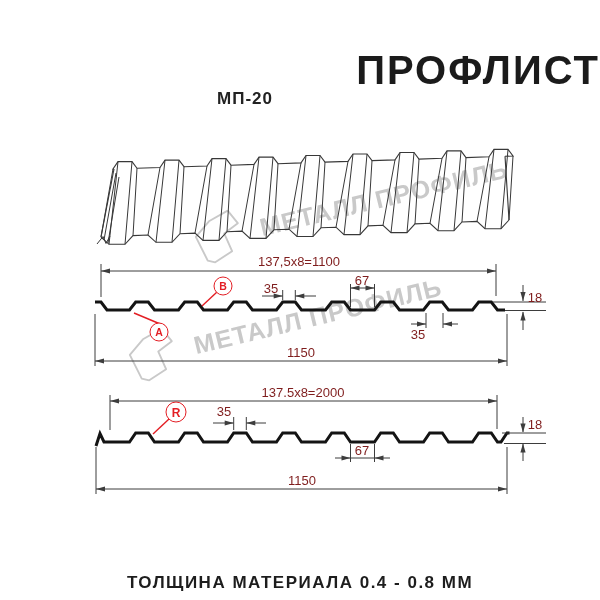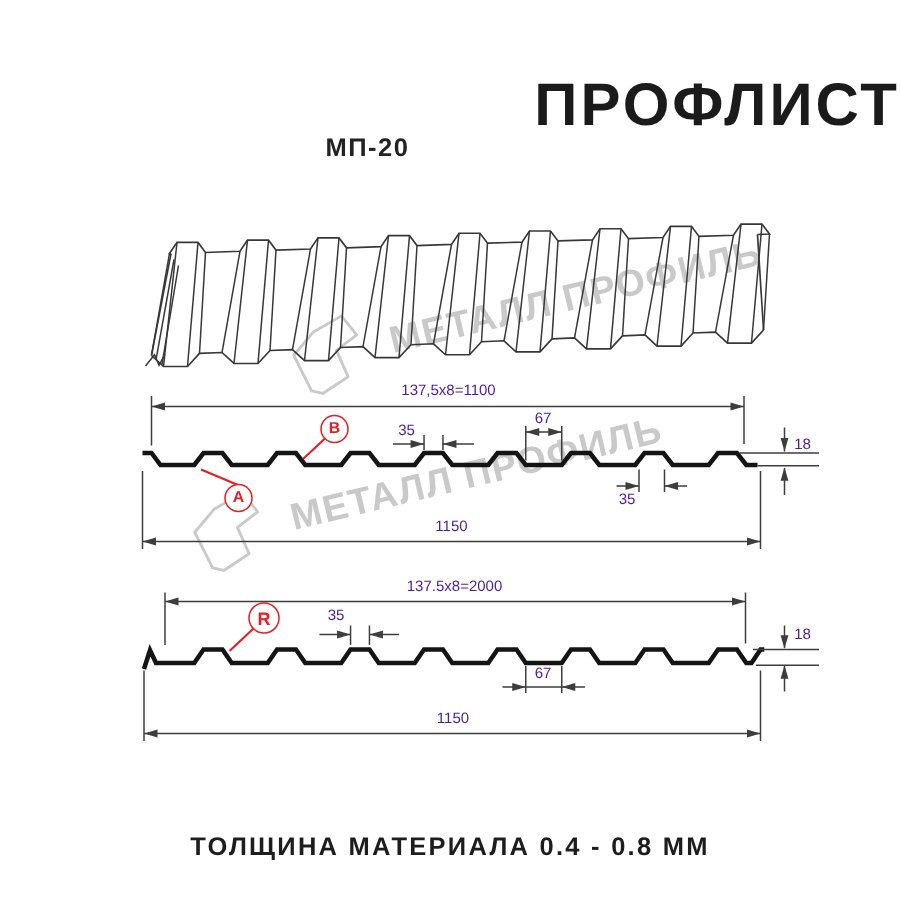--- a/index.html
+++ b/index.html
@@ -3,30 +3,30 @@
 <meta charset="utf-8">
 <style>
   html,body{margin:0;padding:0;}
   body{width:600px;height:600px;background:#ffffff;font-family:"Liberation Sans",sans-serif;position:relative;overflow:hidden;}
   .stage{position:absolute;left:0;top:0;width:600px;height:600px;}
 
   .title{position:absolute;left:0;top:48px;width:600px;text-align:right;
          font-size:40px;font-weight:700;letter-spacing:2px;color:#1b1b1b;}
   .subtitle{position:absolute;left:0;top:89px;width:490px;text-align:center;
          font-size:17px;font-weight:700;letter-spacing:1px;color:#222;}
-  .footer{position:absolute;left:0;top:555px;width:600px;text-align:center;
+  .footer{position:absolute;left:0;top:573px;width:600px;text-align:center;
          font-size:17px;font-weight:700;letter-spacing:1.5px;color:#1d1d1d;}
 
   .wm{position:absolute;display:flex;align-items:center;gap:10px;
       transform:rotate(-13.5deg);transform-origin:left center;pointer-events:none;}
   .wm .wm-text{font-size:25px;font-weight:700;letter-spacing:1px;color:#c9c9c9;white-space:nowrap;}
 
   svg.linework{position:absolute;left:0;top:0;}
 
-  .dim{position:absolute;transform:translate(-50%,-50%);font-size:10px;color:#4c1d95;
+  .dim{position:absolute;transform:translate(-50%,-50%);font-size:13px;color:#7f1d1d;
        white-space:nowrap;line-height:1;}
   .marker{position:absolute;transform:translate(-50%,-50%);width:17px;height:17px;
        border:1.6px solid #e31e24;border-radius:50%;background:#fff;color:#e31e24;
        display:flex;align-items:center;justify-content:center;
        font-size:10.5px;font-weight:700;line-height:1;}
   .marker.big{width:19px;height:19px;font-size:12px;}
 </style>
 </head>
 <body>
 

